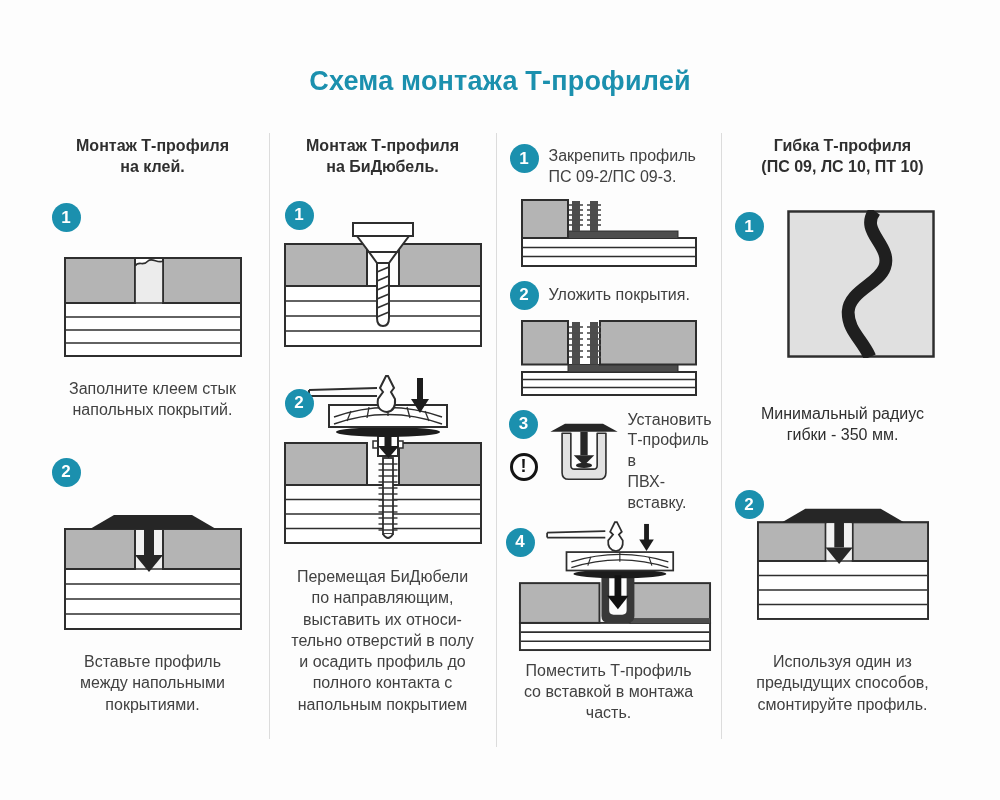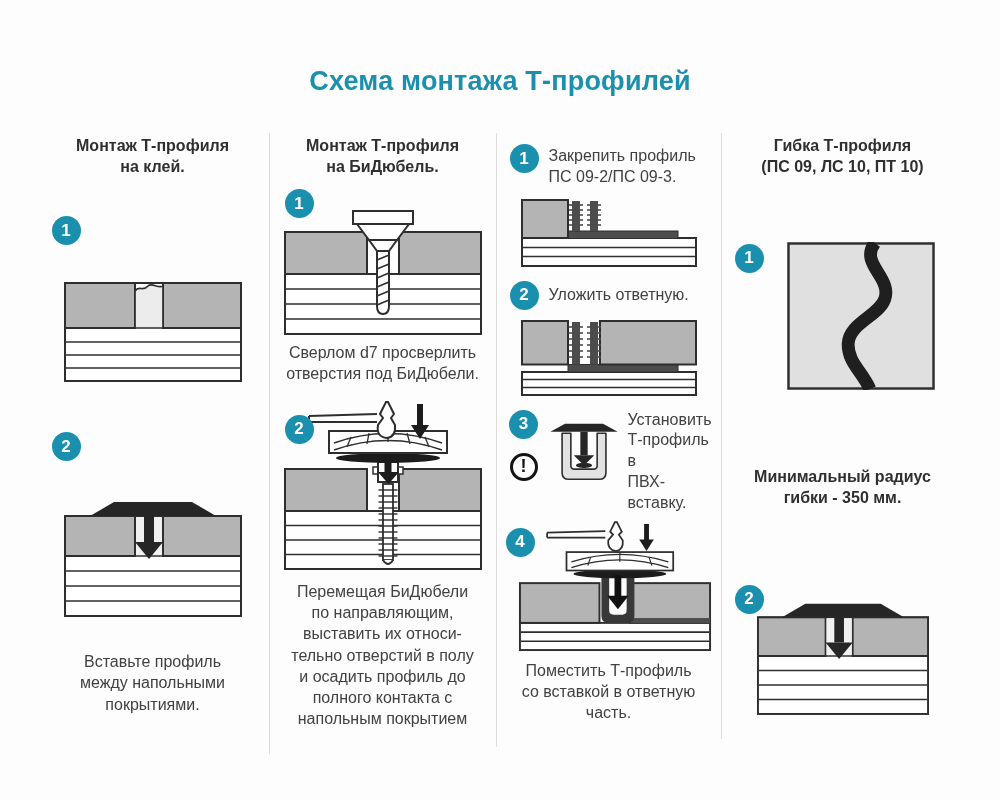--- a/index.html
+++ b/index.html
@@ -36,21 +36,21 @@
     width:28px;height:28px;border-radius:50%;border:3.5px solid #141414;
     color:#141414;font-size:18px;font-weight:bold;box-sizing:border-box;
     display:flex;align-items:center;justify-content:center;flex-shrink:0;
   }
   .cap{
     margin:8px 0 0 0;font-size:16px;line-height:1.33;text-align:center;
     white-space:pre-line;
   }
   .note{
     margin:22px 0 0 0;font-size:16px;line-height:1.33;text-align:center;
-    font-weight:bold;color:#2f2f2f;white-space:pre-line;
+    font-weight:normal;color:#2f2f2f;white-space:pre-line;
   }
   .fig{position:relative;width:100%;display:flex;justify-content:center;}
   .fig .circle{position:absolute;}
   .row{
     display:flex;gap:10px;align-items:flex-start;width:100%;
     padding-left:4px;box-sizing:border-box;
   }
   .lbl{
     margin:2px 0 0 0;font-size:16px;line-height:1.3;text-align:left;
     white-space:pre-line;
@@ -77,20 +77,22 @@
       <svg style="margin-top:11px;" width="178" height="100" viewBox="0 0 178 100">
         <rect x="1" y="1" width="176" height="98" fill="#ffffff" stroke="#2e2e2e" stroke-width="2"></rect>
         <line x1="2" y1="60" x2="176" y2="60" stroke="#2e2e2e" stroke-width="1.7"></line>
         <line x1="2" y1="73" x2="176" y2="73" stroke="#2e2e2e" stroke-width="1.7"></line>
         <line x1="2" y1="86" x2="176" y2="86" stroke="#2e2e2e" stroke-width="1.7"></line>
         <rect x="1" y="1" width="70" height="45" fill="#b4b4b4" stroke="#2e2e2e" stroke-width="2"></rect>
         <rect x="99" y="1" width="78" height="45" fill="#b4b4b4" stroke="#2e2e2e" stroke-width="2"></rect>
         <path d="M71,46 L71,9 C75,3 79,10 84,4 C88,0 94,7 99,4 L99,46 Z" fill="#ececec" stroke="#2e2e2e" stroke-width="1.7"></path>
       </svg>
 
+      <p class="cap">Заполните клеем стык
+напольных покрытий.</p>
 
       <div class="circle lone" style="margin-top:24px;">2</div>
 
       <svg style="margin-top:8px;" width="178" height="122" viewBox="0 0 178 122">
         <rect x="1" y="21" width="176" height="100" fill="#ffffff" stroke="#2e2e2e" stroke-width="2"></rect>
         <line x1="2" y1="76" x2="176" y2="76" stroke="#2e2e2e" stroke-width="1.7"></line>
         <line x1="2" y1="91" x2="176" y2="91" stroke="#2e2e2e" stroke-width="1.7"></line>
         <line x1="2" y1="106" x2="176" y2="106" stroke="#2e2e2e" stroke-width="1.7"></line>
         <rect x="1" y="21" width="70" height="40" fill="#b4b4b4" stroke="#2e2e2e" stroke-width="2"></rect>
         <rect x="99" y="21" width="78" height="40" fill="#b4b4b4" stroke="#2e2e2e" stroke-width="2"></rect>
@@ -125,22 +127,20 @@
           <path d="M94,41 L94,96 Q94,104 100,104 Q106,104 106,96 L106,41 Z" fill="#ffffff" stroke="#2e2e2e" stroke-width="2"></path>
           <line x1="94" y1="50" x2="106" y2="45" stroke="#2e2e2e" stroke-width="1.6"></line>
           <line x1="94" y1="59" x2="106" y2="54" stroke="#2e2e2e" stroke-width="1.6"></line>
           <line x1="94" y1="68" x2="106" y2="63" stroke="#2e2e2e" stroke-width="1.6"></line>
           <line x1="94" y1="77" x2="106" y2="72" stroke="#2e2e2e" stroke-width="1.6"></line>
           <line x1="94" y1="86" x2="106" y2="81" stroke="#2e2e2e" stroke-width="1.6"></line>
           <line x1="94" y1="95" x2="106" y2="90" stroke="#2e2e2e" stroke-width="1.6"></line>
         </svg>
       </div>
 
-      <p class="cap" style="margin-top:6px;">Сверлом d7 просверлить
-отверстия под БиДюбели.</p>
 
       <div class="fig" style="margin-top:16px;">
         <div class="circle" style="top:14px;left:6px;">2</div>
         <svg width="200" height="172" viewBox="0 0 200 172">
           <rect x="2" y="110" width="196" height="58" fill="#ffffff" stroke="#2e2e2e" stroke-width="2"></rect>
           <line x1="3" y1="124.5" x2="197" y2="124.5" stroke="#2e2e2e" stroke-width="1.7"></line>
           <line x1="3" y1="139" x2="197" y2="139" stroke="#2e2e2e" stroke-width="1.7"></line>
           <line x1="3" y1="153.5" x2="197" y2="153.5" stroke="#2e2e2e" stroke-width="1.7"></line>
           <rect x="2" y="68" width="82" height="42" fill="#b4b4b4" stroke="#2e2e2e" stroke-width="2"></rect>
           <rect x="116" y="68" width="82" height="42" fill="#b4b4b4" stroke="#2e2e2e" stroke-width="2"></rect>
@@ -223,21 +223,21 @@
           <line x1="67" y1="7" x2="81" y2="7"></line>
             <line x1="67" y1="12" x2="81" y2="12"></line>
           <line x1="67" y1="17" x2="81" y2="17"></line>
             <line x1="67" y1="22" x2="81" y2="22"></line>
           <line x1="67" y1="27" x2="81" y2="27"></line>
         </g>
       </svg>
 
       <div class="row" style="margin-top:13px;">
         <div class="circle">2</div>
-        <p class="lbl" style="margin-top:4px;">Уложить ответную.</p>
+        <p class="lbl" style="margin-top:4px;">Уложить покрытия.</p>
       </div>
 
       <svg style="margin-top:9px;" width="178" height="78" viewBox="0 0 178 78">
         <rect x="2" y="53" width="174" height="23" fill="#ffffff" stroke="#2e2e2e" stroke-width="2"></rect>
         <line x1="3" y1="60.5" x2="175" y2="60.5" stroke="#2e2e2e" stroke-width="1.6"></line>
         <line x1="3" y1="68.5" x2="175" y2="68.5" stroke="#2e2e2e" stroke-width="1.6"></line>
         <rect x="48" y="45.5" width="110" height="7.5" fill="#4d4d4d" stroke="#2e2e2e" stroke-width="1"></rect>
         <rect x="2" y="2" width="46" height="43.5" fill="#b4b4b4" stroke="#2e2e2e" stroke-width="2"></rect>
         <rect x="80" y="2" width="96" height="43.5" fill="#b4b4b4" stroke="#2e2e2e" stroke-width="2"></rect>
         <rect x="60" y="3" width="10" height="42" fill="#ffffff"></rect>
@@ -304,21 +304,21 @@
             <path d="M100,0 L95,10 L98,13 L93,19 Q92,29 101,30 Q109,29 108,19 L104,13 L107,10 L102,0 Z" fill="#ffffff" stroke="#2e2e2e" stroke-width="1.8"></path>
           </g>
           <g>
             <rect x="130" y="2" width="5" height="17" fill="#1c1c1c"></rect>
             <polygon points="125,18 140,18 132.5,30" fill="#1c1c1c"></polygon>
           </g>
         </svg>
       </div>
 
       <p class="cap" style="margin-top:6px;">Поместить Т-профиль
-со вставкой в ответную
+со вставкой в монтажа
 часть.</p>
     </section>
 
     <section class="col">
       <h2 class="hdr">Гибка Т-профиля
 (ПС 09, ЛС 10, ПТ 10)</h2>
 
       <div class="fig" style="margin-top:8px;">
         <div class="circle" style="top:4px;left:4px;">1</div>
         <svg style="margin-left:36px;margin-top:2px;" width="148" height="148" viewBox="0 0 150 150">
@@ -341,16 +341,19 @@
           <rect x="1" y="21" width="70" height="40" fill="#b4b4b4" stroke="#2e2e2e" stroke-width="2"></rect>
           <rect x="99" y="21" width="78" height="40" fill="#b4b4b4" stroke="#2e2e2e" stroke-width="2"></rect>
           <rect x="72" y="22" width="26" height="38" fill="#f1f1f1"></rect>
           <line x1="1" y1="61" x2="177" y2="61" stroke="#2e2e2e" stroke-width="1.7"></line>
           <polygon points="50,7 128,7 152,21 26,21" fill="#262626"></polygon>
           <rect x="80" y="21" width="10" height="26" fill="#262626"></rect>
           <polygon points="71,47 99,47 85,64" fill="#262626"></polygon>
         </svg>
       </div>
 
+      <p class="cap">Используя один из
+предыдущих способов,
+смонтируйте профиль.</p>
     </section>
 
   </div>
 </div>
 
 </body></html>

